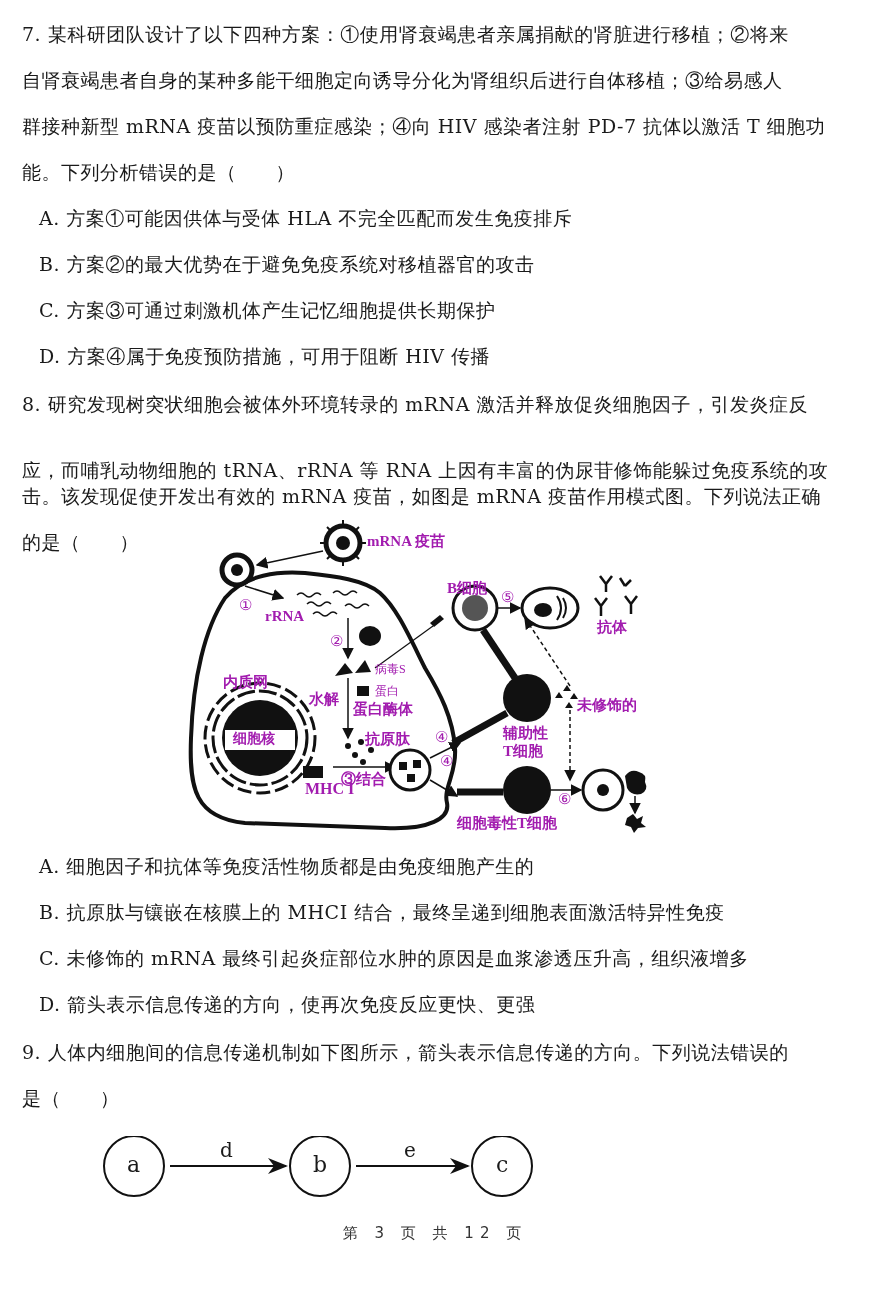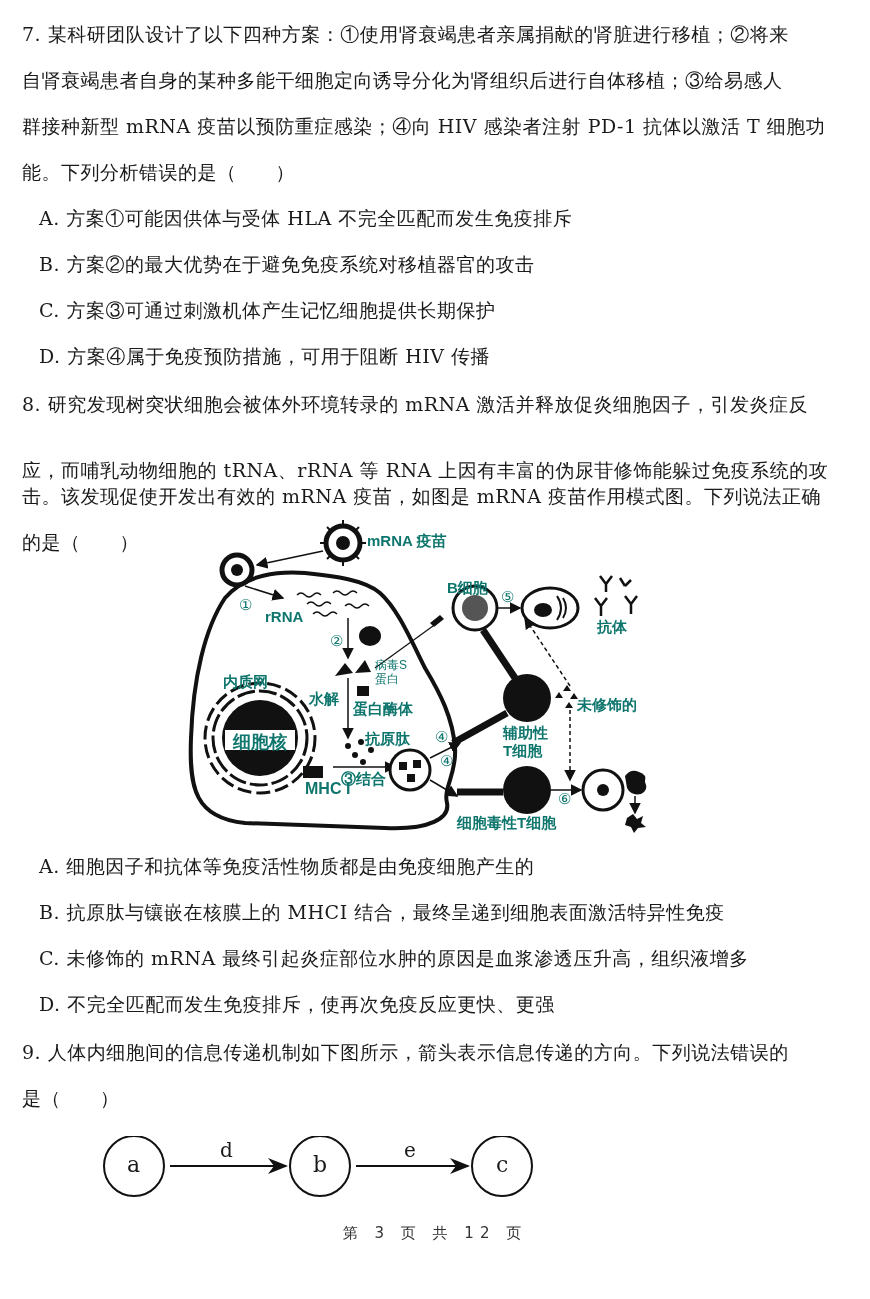--- a/index.html
+++ b/index.html
@@ -10,35 +10,35 @@
   }
   .line {
     position: absolute; left: 22px; right: 22px;
     font-size: 19px; line-height: 24px; white-space: nowrap;
     letter-spacing: 0.5px;
   }
   .opt { left: 39px; }
   .diagram { position: absolute; left: 185px; top: 518px; width: 500px; height: 322px; }
   .dlabel {
     position: absolute; font-size: 15px; font-weight: bold; white-space: nowrap;
-    font-family: Liberation Sans, sans-serif; color: #0f766e;
-  }
-  .dlabel.small { font-size: 12px; font-weight: normal; line-height: 14px; }
+    font-family: Liberation Serif, serif; color: #a21caf;
+  }
+  .dlabel.small { font-size: 12px; font-weight: normal; line-height: 22px; }
   .flow { position: absolute; left: 100px; top: 1136px; width: 450px; height: 62px; }
   .footer {
     position: absolute; left: 0; right: 0; top: 1224px; text-align: center;
     font-family: "DejaVu Sans", sans-serif; font-size: 15px; color: #333; letter-spacing: 6px;
   }
 </style>
 </head>
 <body>
 
 <div class="line" style="top:22px">7. 某科研团队设计了以下四种方案：①使用肾衰竭患者亲属捐献的肾脏进行移植；②将来</div>
 <div class="line" style="top:68px">自肾衰竭患者自身的某种多能干细胞定向诱导分化为肾组织后进行自体移植；③给易感人</div>
-<div class="line" style="top:114px">群接种新型 mRNA 疫苗以预防重症感染；④向 HIV 感染者注射 PD-1 抗体以激活 T 细胞功</div>
+<div class="line" style="top:114px">群接种新型 mRNA 疫苗以预防重症感染；④向 HIV 感染者注射 PD-7 抗体以激活 T 细胞功</div>
 <div class="line" style="top:160px">能。下列分析错误的是（　　）</div>
 <div class="line opt" style="top:206px">A.  方案①可能因供体与受体 HLA 不完全匹配而发生免疫排斥</div>
 <div class="line opt" style="top:252px">B.  方案②的最大优势在于避免免疫系统对移植器官的攻击</div>
 <div class="line opt" style="top:298px">C.  方案③可通过刺激机体产生记忆细胞提供长期保护</div>
 <div class="line opt" style="top:344px">D.  方案④属于免疫预防措施，可用于阻断 HIV 传播</div>
 
 <div class="line" style="top:392px">8. 研究发现树突状细胞会被体外环境转录的 mRNA 激活并释放促炎细胞因子，引发炎症反</div>
 <div class="line" style="top:458px">应，而哺乳动物细胞的 tRNA、rRNA 等 RNA 上因有丰富的伪尿苷修饰能躲过免疫系统的攻</div>
 <div class="line" style="top:484px">击。该发现促使开发出有效的 mRNA 疫苗，如图是 mRNA 疫苗作用模式图。下列说法正确</div>
 <div class="line" style="top:530px">的是（　　）</div>
@@ -173,40 +173,40 @@
   </svg>
   <div class="dlabel" style="left:182px;top:14px">mRNA 疫苗</div>
   <div class="dlabel" style="left:54px;top:78px;font-weight:normal">①</div>
   <div class="dlabel" style="left:80px;top:90px">rRNA</div>
   <div class="dlabel" style="left:145px;top:114px;font-weight:normal">②</div>
   <div class="dlabel small" style="left:190px;top:140px;white-space:pre">病毒S
 蛋白</div>
   <div class="dlabel" style="left:38px;top:155px">内质网</div>
   <div class="dlabel" style="left:124px;top:172px">水解</div>
   <div class="dlabel" style="left:168px;top:182px">蛋白酶体</div>
-  <div class="dlabel" style="left:48px;top:212px;font-size:18px">细胞核</div>
+  <div class="dlabel" style="left:48px;top:212px;font-size:14px">细胞核</div>
   <div class="dlabel" style="left:180px;top:212px">抗原肽</div>
   <div class="dlabel" style="left:156px;top:252px">③结合</div>
   <div class="dlabel" style="left:120px;top:262px;font-size:16px">MHC I</div>
   <div class="dlabel" style="left:250px;top:210px;font-weight:normal">④</div>
   <div class="dlabel" style="left:255px;top:234px;font-weight:normal">④</div>
   <div class="dlabel" style="left:262px;top:61px">B细胞</div>
   <div class="dlabel" style="left:316px;top:70px;font-weight:normal">⑤</div>
   <div class="dlabel" style="left:412px;top:100px">抗体</div>
   <div class="dlabel" style="left:392px;top:178px">未修饰的</div>
   <div class="dlabel" style="left:318px;top:206px;white-space:pre;line-height:18px">辅助性
 T细胞</div>
   <div class="dlabel" style="left:373px;top:272px;font-weight:normal">⑥</div>
   <div class="dlabel" style="left:272px;top:296px">细胞毒性T细胞</div>
 </div>
 
 <div class="line opt" style="top:854px">A.  细胞因子和抗体等免疫活性物质都是由免疫细胞产生的</div>
 <div class="line opt" style="top:900px">B.  抗原肽与镶嵌在核膜上的 MHCI 结合，最终呈递到细胞表面激活特异性免疫</div>
 <div class="line opt" style="top:946px">C.  未修饰的 mRNA 最终引起炎症部位水肿的原因是血浆渗透压升高，组织液增多</div>
-<div class="line opt" style="top:992px">D.  不完全匹配而发生免疫排斥，使再次免疫反应更快、更强</div>
+<div class="line opt" style="top:992px">D.  箭头表示信息传递的方向，使再次免疫反应更快、更强</div>
 
 <div class="line" style="top:1040px">9. 人体内细胞间的信息传递机制如下图所示，箭头表示信息传递的方向。下列说法错误的</div>
 <div class="line" style="top:1086px">是（　　）</div>
 
 <div class="flow">
   <svg width="450" height="62" viewBox="0 0 450 62" style="position:absolute;left:0;top:0">
     <defs>
       <marker id="ah2" markerWidth="10" markerHeight="10" refX="9" refY="5" orient="auto">
         <path d="M0,1 L10,5 L0,9 L3,5 Z" fill="#111"></path>
       </marker>

